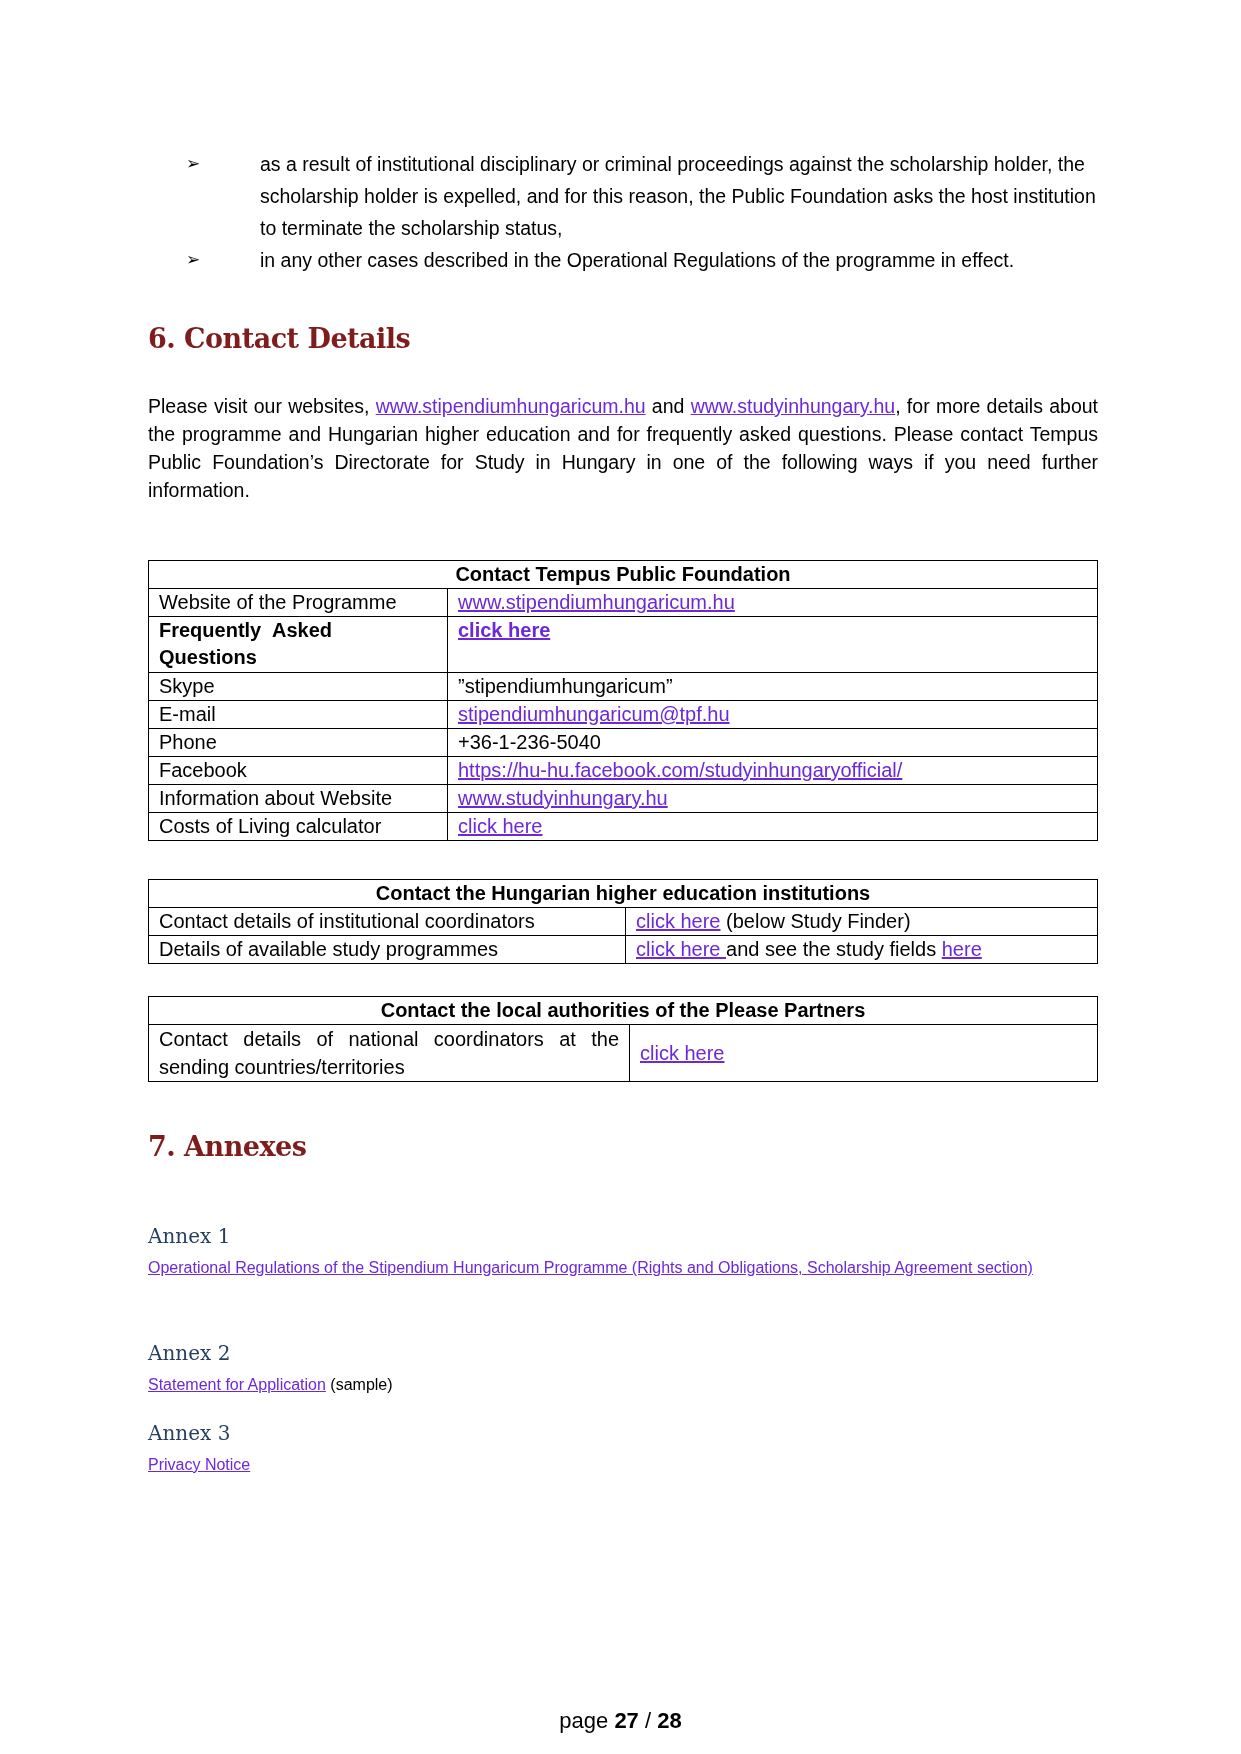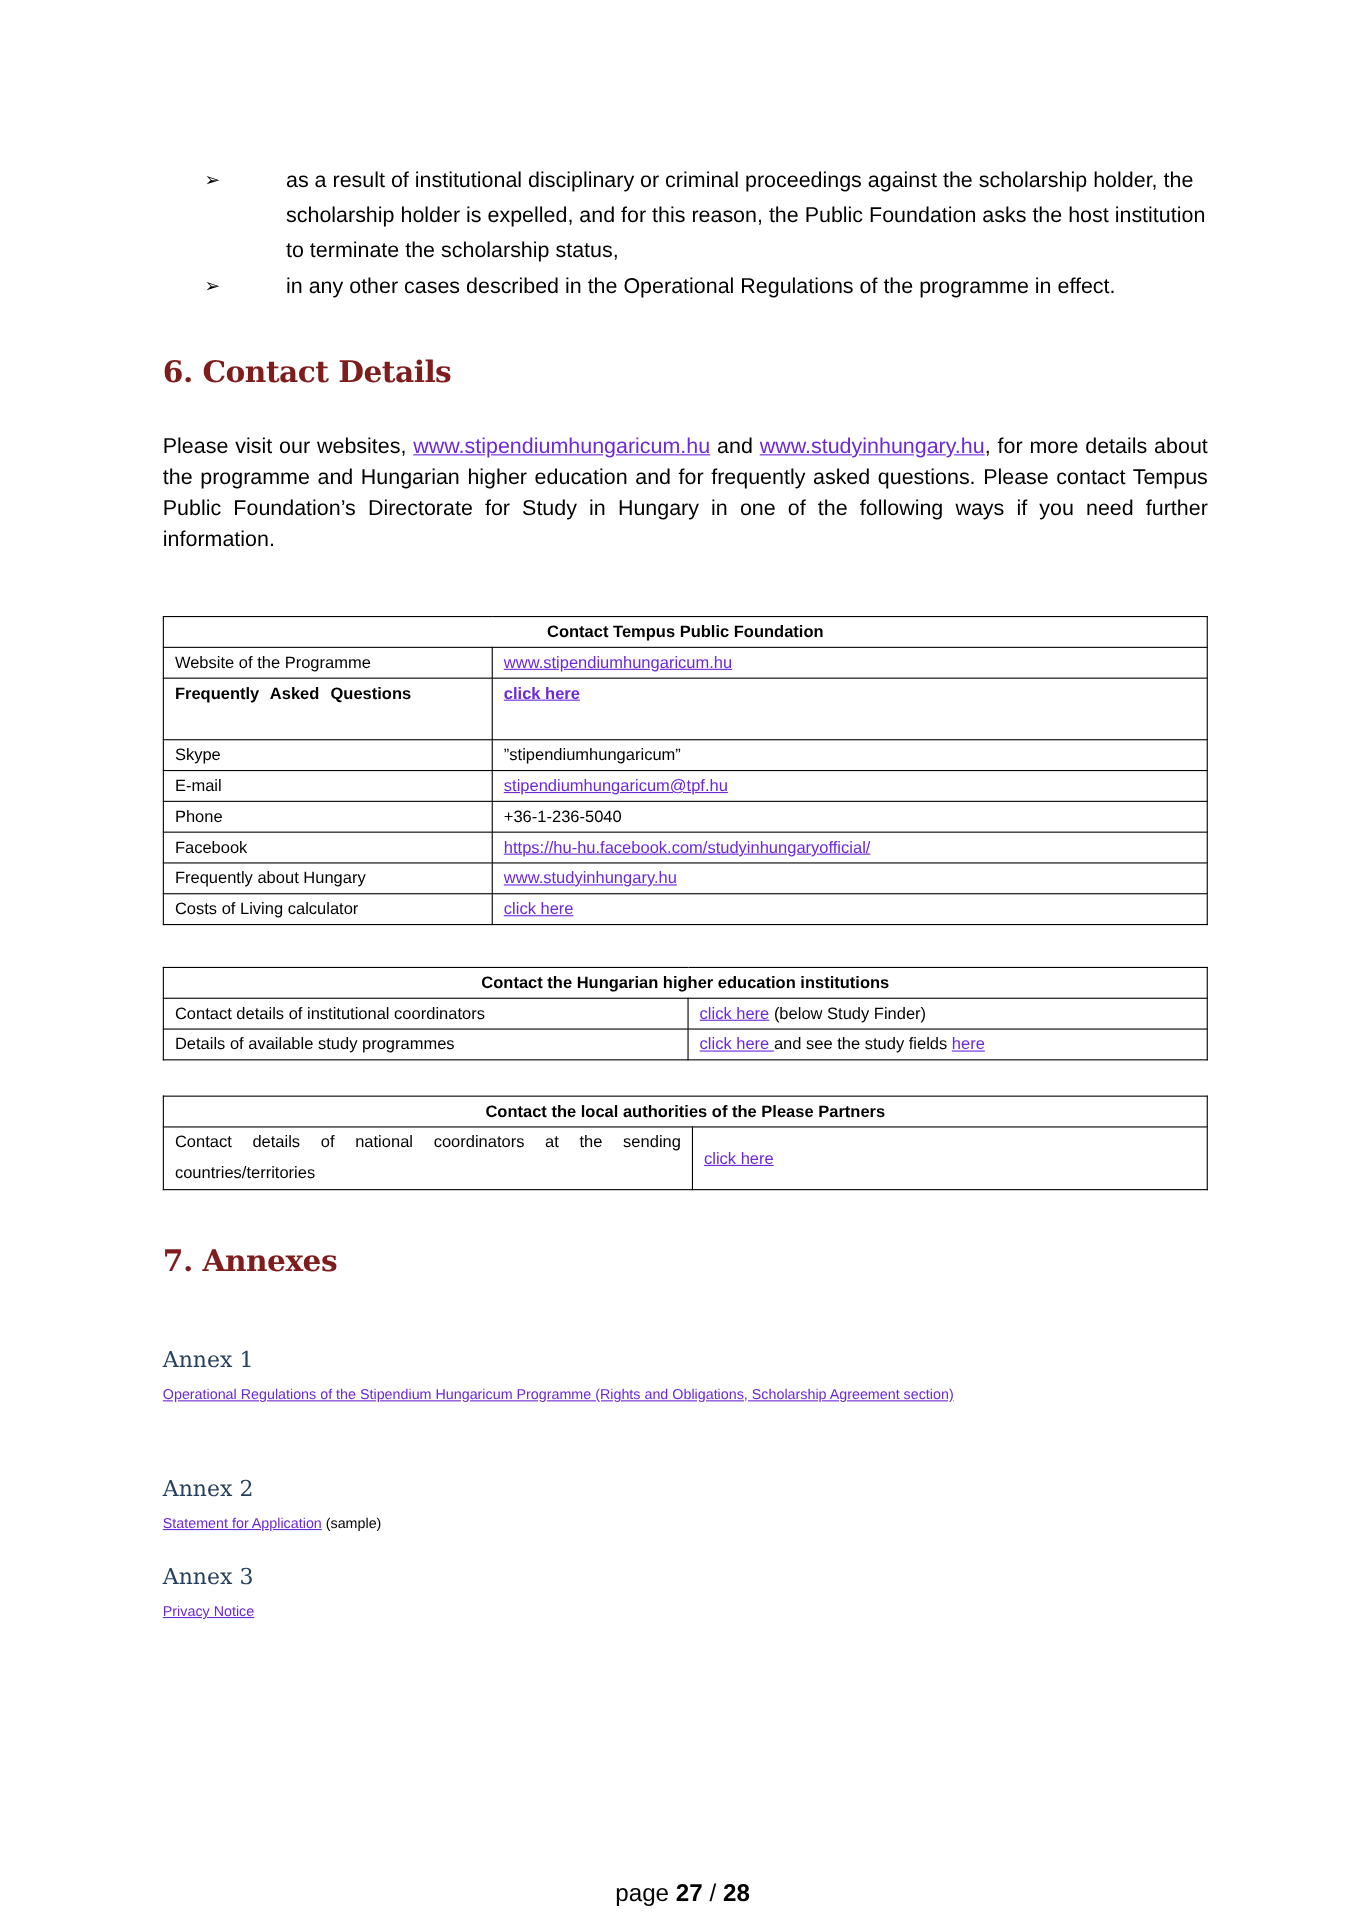--- a/index.html
+++ b/index.html
@@ -24,40 +24,40 @@
   #h-contact { top: 323px; }
   #h-annex { top: 1131px; }
 
   .intro {
     position: absolute; left: 148px; top: 392px; width: 950px;
     font-size: 19.5px; line-height: 28px; text-align: justify; margin: 0;
   }
 
   table.ct {
     position: absolute; left: 148px; width: 950px; border-collapse: collapse;
-    font-size: 15px;
+    font-size: 20px;
   }
   table.ct td, table.ct th { border: 1.3px solid #000; padding: 0 10px; vertical-align: top; line-height: 27px; }
   table.ct th { font-weight: bold; text-align: center; }
   #t1 { top: 560px; }
   #t1 td.c1 { width: 278px; }
   #t1 tr.tall td { height: 55px; font-weight: bold; }
   #t2 { top 879px; }
   #t2 { top: 879px; }
   #t2 td.c1 { width: 456px; }
   #t3 { top: 996px; }
   #t3 td.c1 { width: 460px; text-align: justify; line-height: 28px; }
   #t3 td.c2 { vertical-align: middle; }
 
   .annex { position: absolute; left: 148px; width: 950px; }
   .annex-label {
     font-family: "DejaVu Serif", "Liberation Serif", serif;
     font-size: 20px; color: #243f60; line-height: 32px;
   }
-  .annex-body { font-size: 13px; line-height: 32px; }
+  .annex-body { font-size: 16px; line-height: 32px; }
   #annex1 { top: 1220px; }
   #annex2 { top: 1337px; }
   #annex3 { top: 1417px; }
 
   .footer {
     position: absolute; top: 1708px; left: 0; width: 1241px; text-align: center;
     font-size: 22px;
   }
   .footer b { font-weight: bold; }
 </style>
@@ -104,21 +104,21 @@
     </tr>
     <tr>
       <td class="c1">Phone</td>
       <td>+36-1-236-5040</td>
     </tr>
     <tr>
       <td class="c1">Facebook</td>
       <td><a class="link">https://hu-hu.facebook.com/studyinhungaryofficial/</a></td>
     </tr>
     <tr>
-      <td class="c1">Frequently about Hungary</td>
+      <td class="c1">Information about Website</td>
       <td><a class="link">www.studyinhungary.hu</a></td>
     </tr>
     <tr>
       <td class="c1">Costs of Living calculator</td>
       <td><a class="link">click here</a></td>
     </tr>
   </tbody>
     </table>
 
   <table class="ct" id="t2">

